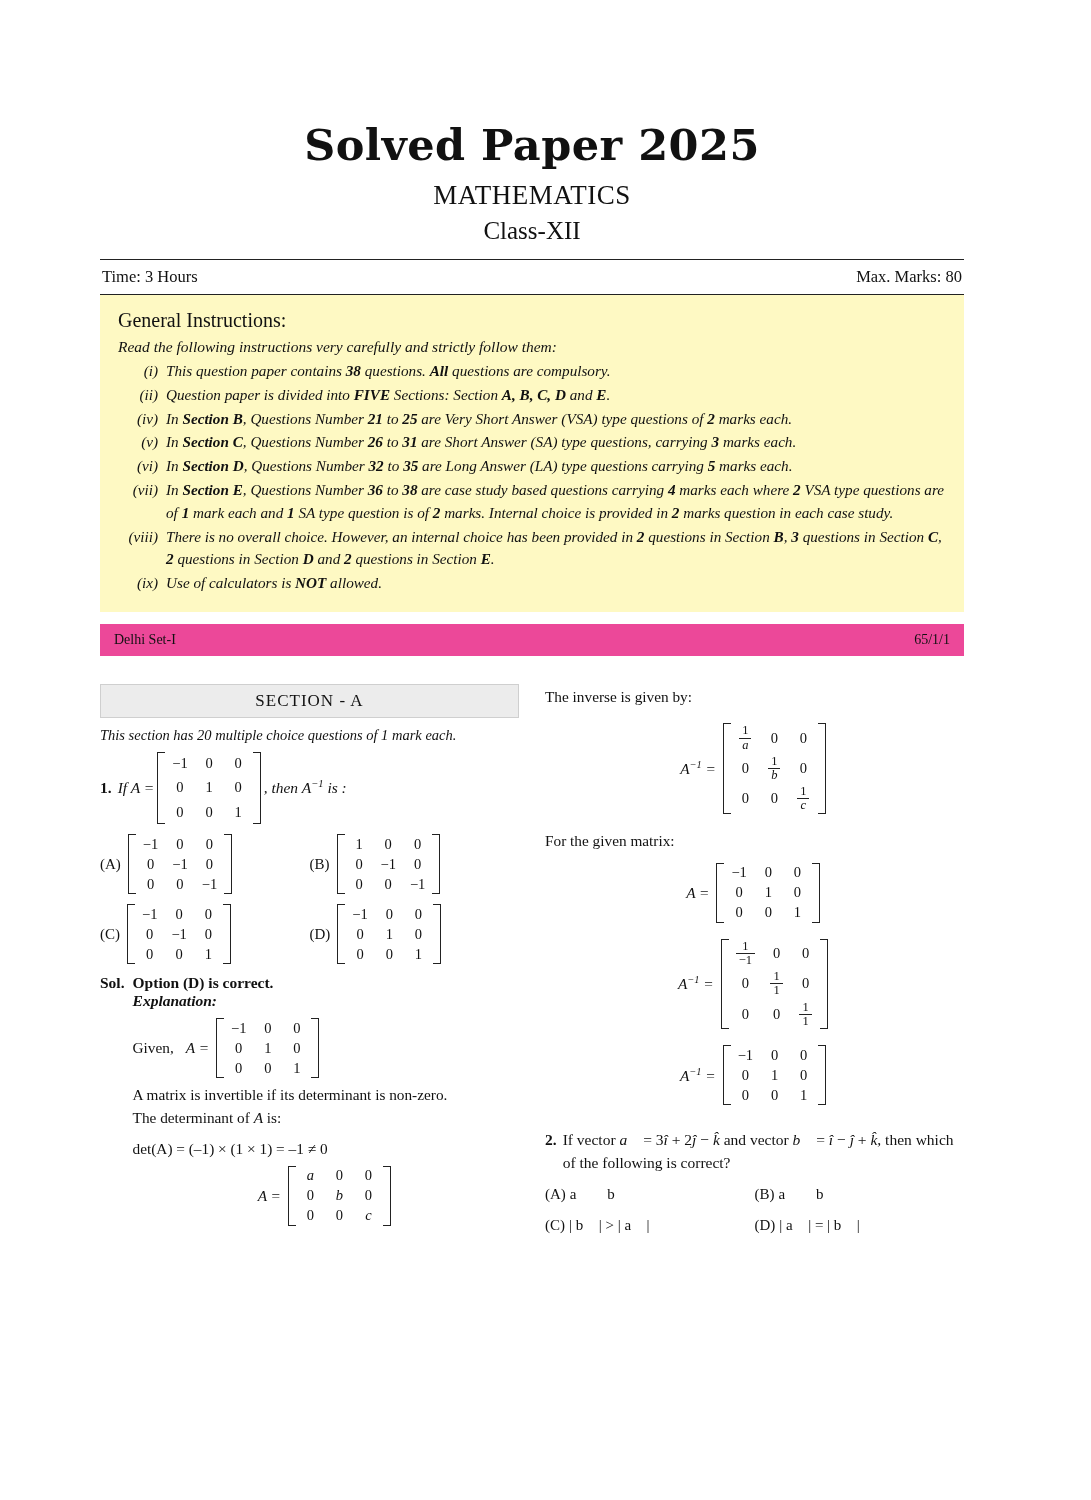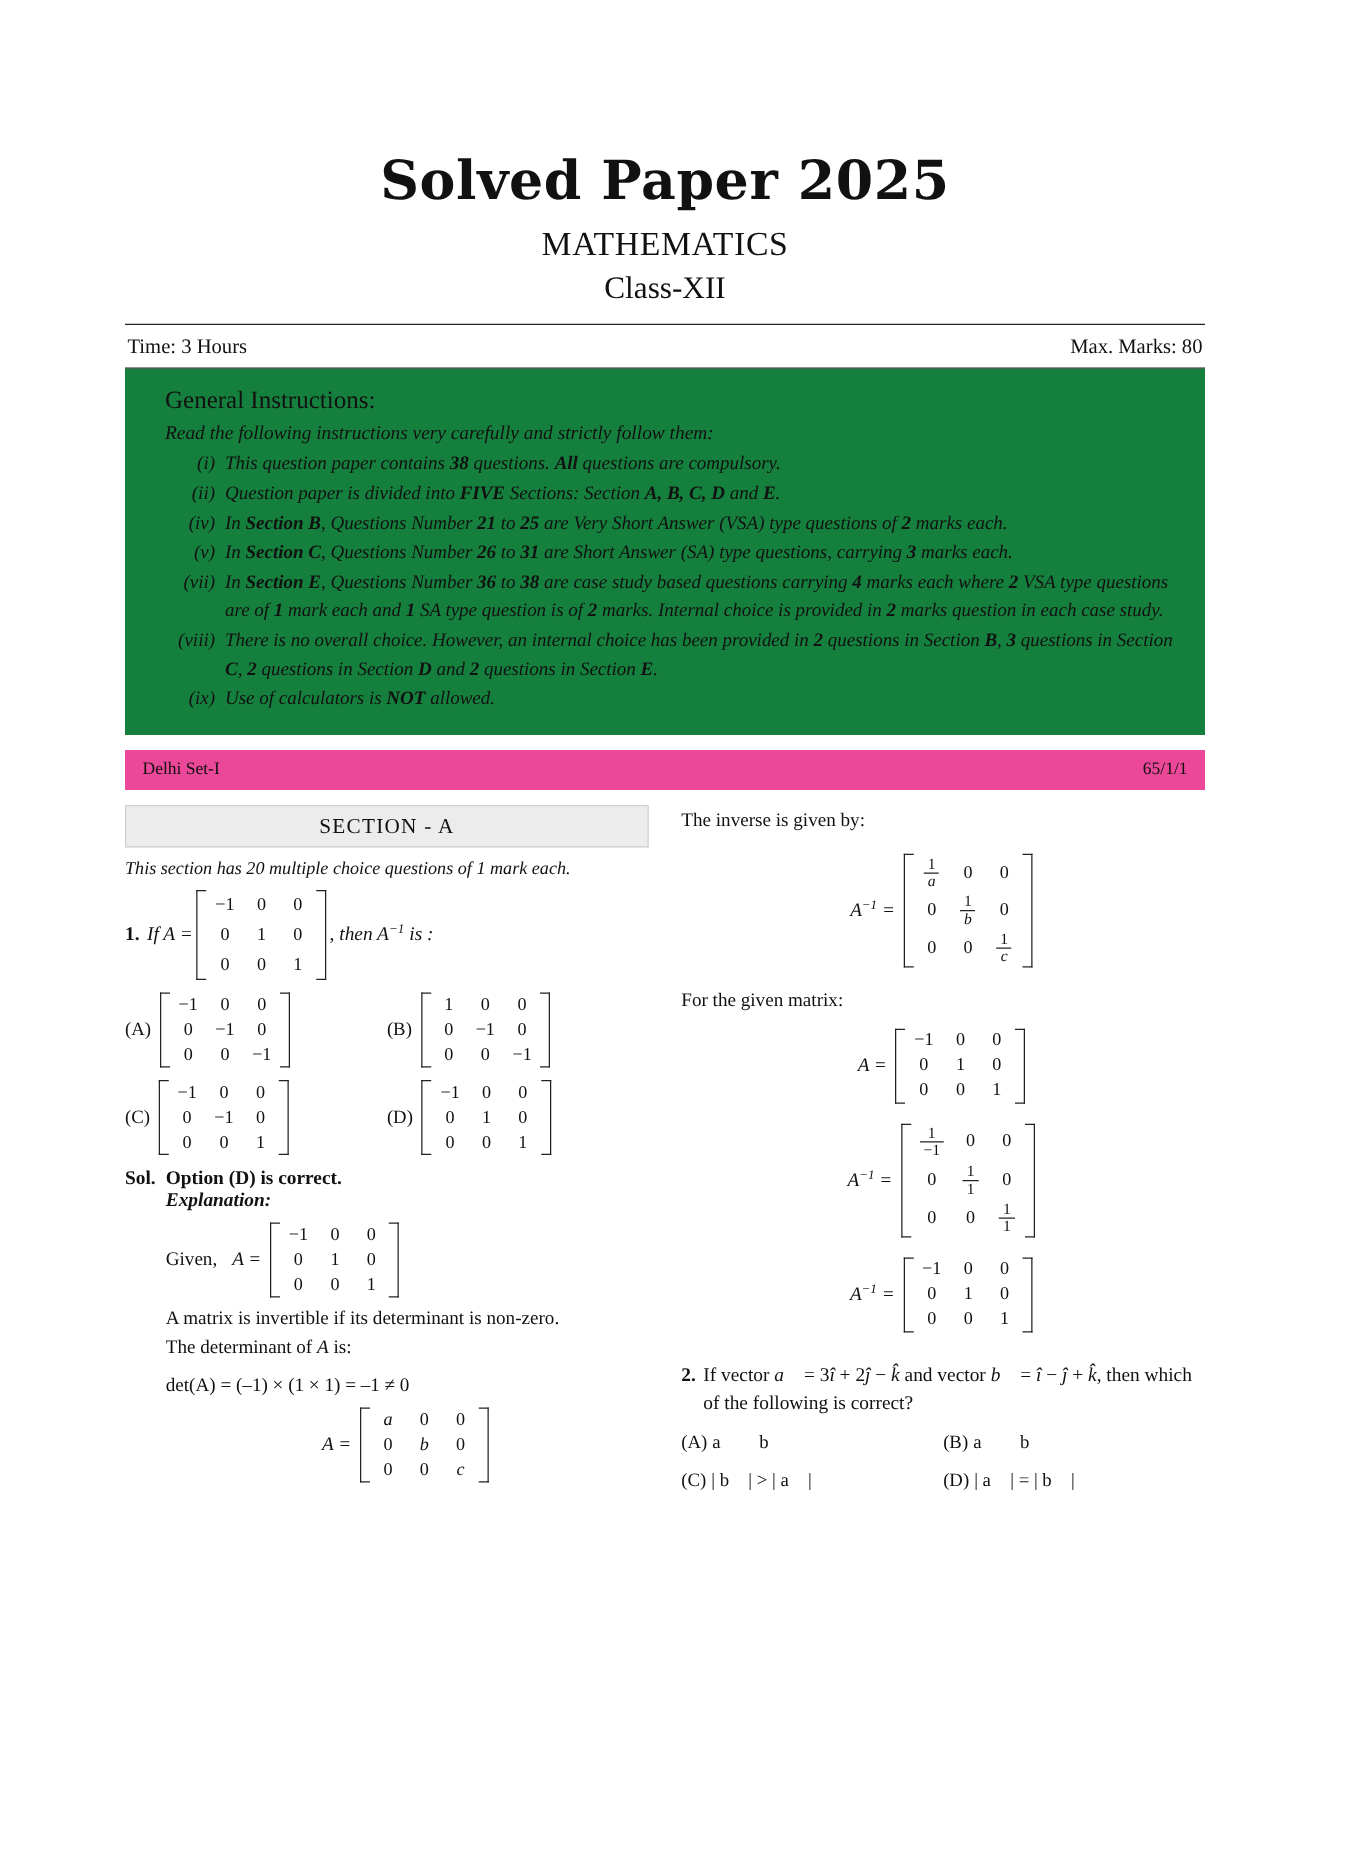--- a/index.html
+++ b/index.html
@@ -19,41 +19,41 @@
   .clazz{text-align:center;font-size:25px;margin-top:6px;font-weight:500;}
   .rule{border-top:1.6px solid #222;margin-top:14px;}
   .timerow{
     display:flex;justify-content:space-between;align-items:center;
     font-size:16.5px;padding:7px 2px 7px 2px;
   }
   .rule2{border-top:1.1px solid #222;}
 
   
   .instr-box{
-    background:#15803d;border:0;padding:12px 16px 16px 30px;margin-top:0;
+    background:#fef9c3;border:0;padding:12px 16px 16px 16px;margin-top:0;
   }
   .instr-title{font-size:20px;margin:2px 0 6px 2px;}
   .instr-lead{font-style:italic;font-size:15.5px;margin:0 0 4px 2px;}
   ol.instr{list-style:none;margin:0;padding:0;}
   ol.instr li{
     font-style:italic;font-size:15.2px;line-height:1.5;
     display:flex;margin-bottom:1px;
   }
   ol.instr li .num{width:42px;text-align:right;padding-right:8px;flex:0 0 auto;}
   ol.instr li .txt{flex:1 1 auto;}
   b{font-weight:bold;}
 
   
   .setrow{
     background:#ec4899;display:flex;justify-content:space-between;
     font-size:14px;padding:8px 14px;margin-top:12px;
   }
 
   
-  .cols{display:flex;gap:26px;margin-top:12px;}
+  .cols{display:flex;gap:26px;margin-top:28px;}
   .col{width:calc(50% - 13px);}
   .sectionhdr{
     background:#ececec;text-align:center;font-size:17px;letter-spacing:1px;
     padding:6px 0;border:1px solid #cfcfcf;
   }
   .sechint{font-style:italic;font-size:14.5px;margin:9px 0 8px 0;}
 
   .qrow{display:flex;font-size:15.5px;line-height:1.45;}
   .qnum{font-weight:bold;flex:0 0 auto;padding-right:6px;}
   .qbody{flex:1 1 auto;}
@@ -124,20 +124,24 @@
         </li>
       <li>
           <span class="num">(iv)</span>
           <span class="txt">In <b>Section B</b>, Questions Number <b>21</b> to <b>25</b> are Very Short Answer (VSA) type questions of <b>2</b> marks each.</span>
         </li>
       <li>
           <span class="num">(v)</span>
           <span class="txt">In <b>Section C</b>, Questions Number <b>26</b> to <b>31</b> are Short Answer (SA) type questions, carrying <b>3</b> marks each.</span>
         </li>
       <li>
+          <span class="num">(vi)</span>
+          <span class="txt">In <b>Section D</b>, Questions Number <b>32</b> to <b>35</b> are Long Answer (LA) type questions carrying <b>5</b> marks each.</span>
+        </li>
+      <li>
           <span class="num">(vii)</span>
           <span class="txt">In <b>Section E</b>, Questions Number <b>36</b> to <b>38</b> are case study based questions carrying <b>4</b> marks each where <b>2</b> VSA type questions are of <b>1</b> mark each and <b>1</b> SA type question is of <b>2</b> marks. Internal choice is provided in <b>2</b> marks question in each case study.</span>
         </li>
       <li>
           <span class="num">(viii)</span>
           <span class="txt">There is no overall choice. However, an internal choice has been provided in <b>2</b> questions in Section <b>B</b>, <b>3</b> questions in Section <b>C</b>, <b>2</b> questions in Section <b>D</b> and <b>2</b> questions in Section <b>E</b>.</span>
         </li>
       <li>
           <span class="num">(ix)</span>
           <span class="txt">Use of calculators is <b>NOT</b> allowed.</span>

